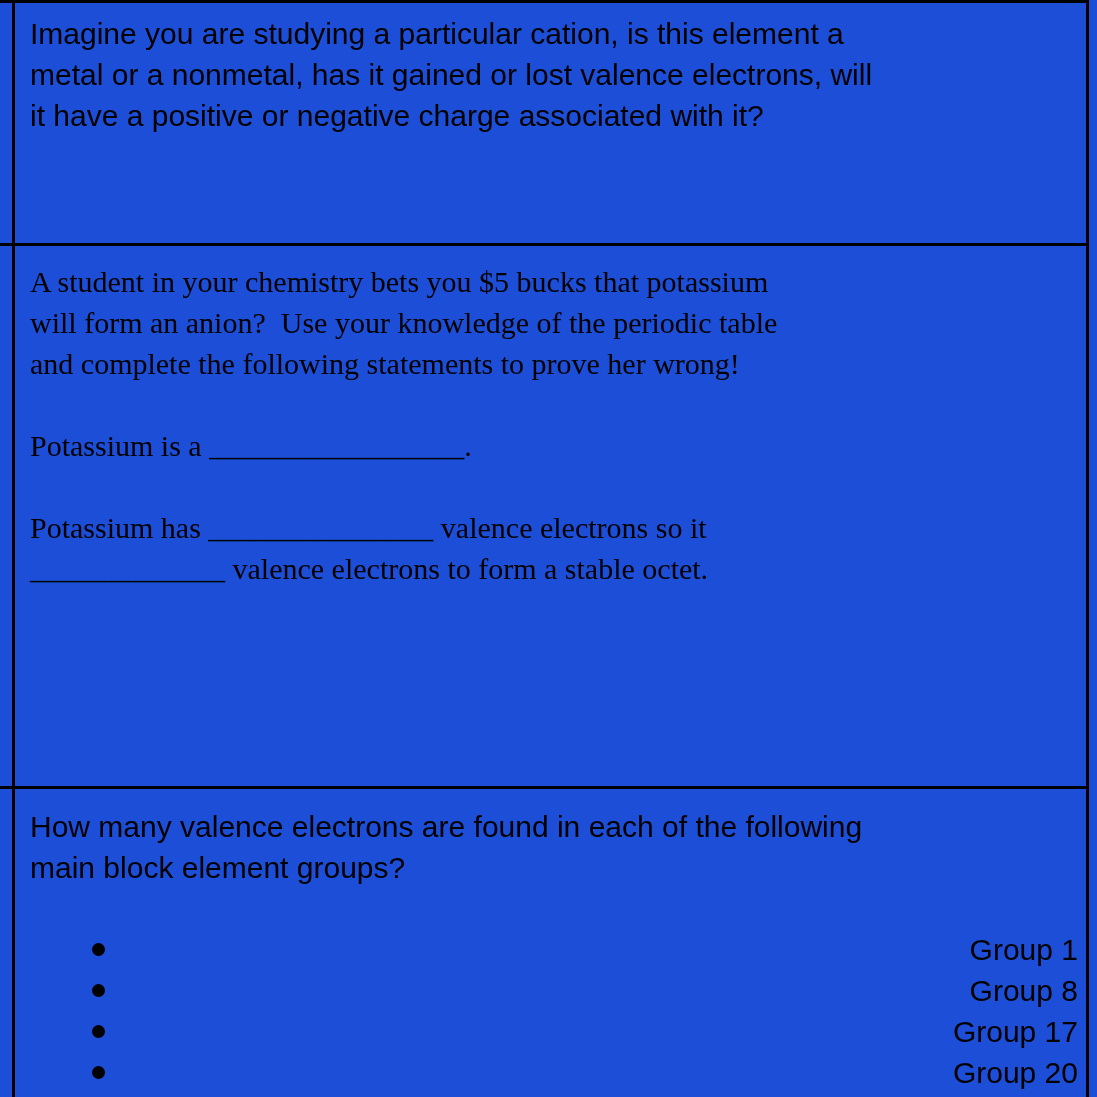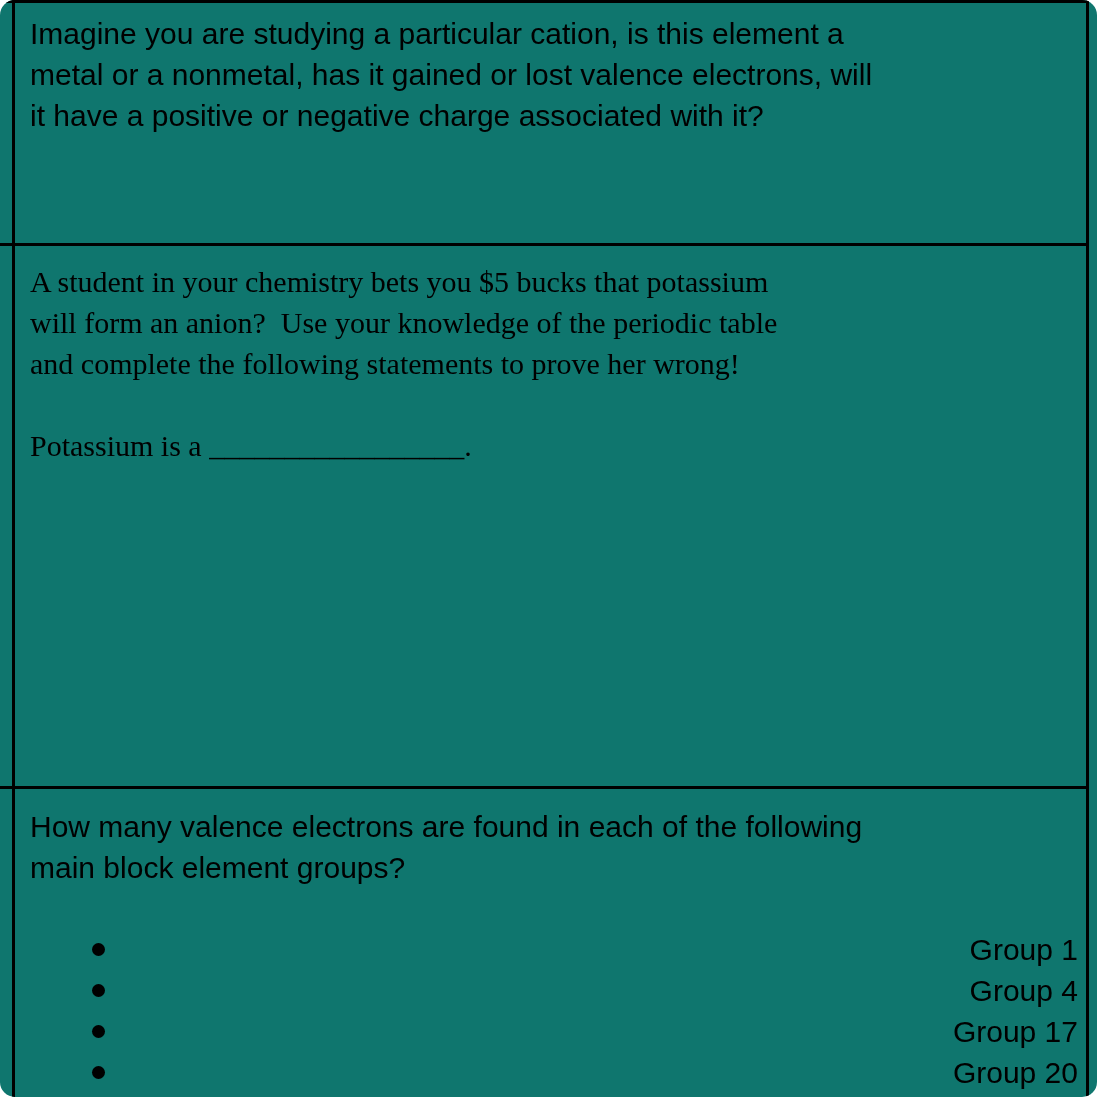--- a/index.html
+++ b/index.html
@@ -4,27 +4,26 @@
 <style>
   html, body {
     margin: 0;
     padding: 0;
     background: #ffffff;
   }
   .sheet {
     position: relative;
     width: 1097px;
     height: 1097px;
-    background: #0f766e;
+    background: #1d4ed8;
     color: #000000;
     font-family: "Liberation Sans", sans-serif;
     font-size: 30px;
     line-height: 41px;
     overflow: hidden;
-    border-radius: 15px;
   }
   
   .rule { position: absolute; background: #000000; }
   .rule-top     { left: 0;     top: 0;     width: 1089px; height: 3px; }
   .rule-row1    { left: 0;     top: 243px; width: 1089px; height: 3px; }
   .rule-row2    { left: 0;     top: 786px; width: 1089px; height: 3px; }
   .rule-left    { left: 12px;  top: 0;     width: 3px;    height: 1097px; }
   .rule-right   { left: 1086px;top: 0;     width: 3px;    height: 1097px; }
 
   
@@ -76,33 +75,35 @@
     <p>Imagine you are studying a particular cation, is this element a
 metal or a nonmetal, has it gained or lost valence electrons, will
 it have a positive or negative charge associated with it?</p>
   </div>
 
   <div class="cell cell-2">
     <p>A student in your chemistry bets you $5 bucks that potassium
 will form an anion?  Use your knowledge of the periodic table
 and complete the following statements to prove her wrong!</p>
     <p>Potassium is a _________________.</p>
+    <p>Potassium has _______________ valence electrons so it
+_____________ valence electrons to form a stable octet.</p>
   </div>
 
   <div class="cell cell-3">
     <p>How many valence electrons are found in each of the following
 main block element groups?</p>
     <ul class="group-list">
       <li>
         <span class="bullet-dot"></span>
         <span>Group 1</span>
       </li>
       <li>
         <span class="bullet-dot"></span>
-        <span>Group 4</span>
+        <span>Group 8</span>
       </li>
       <li>
         <span class="bullet-dot"></span>
         <span>Group 17</span>
       </li>
       <li>
         <span class="bullet-dot"></span>
         <span>Group 20</span>
       </li>
     </ul>

